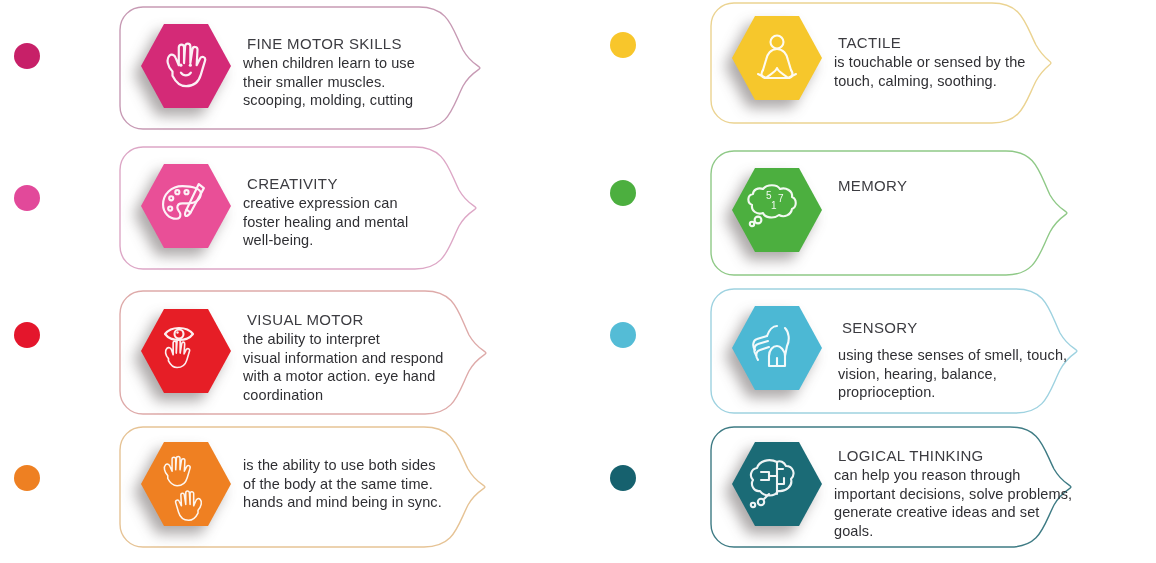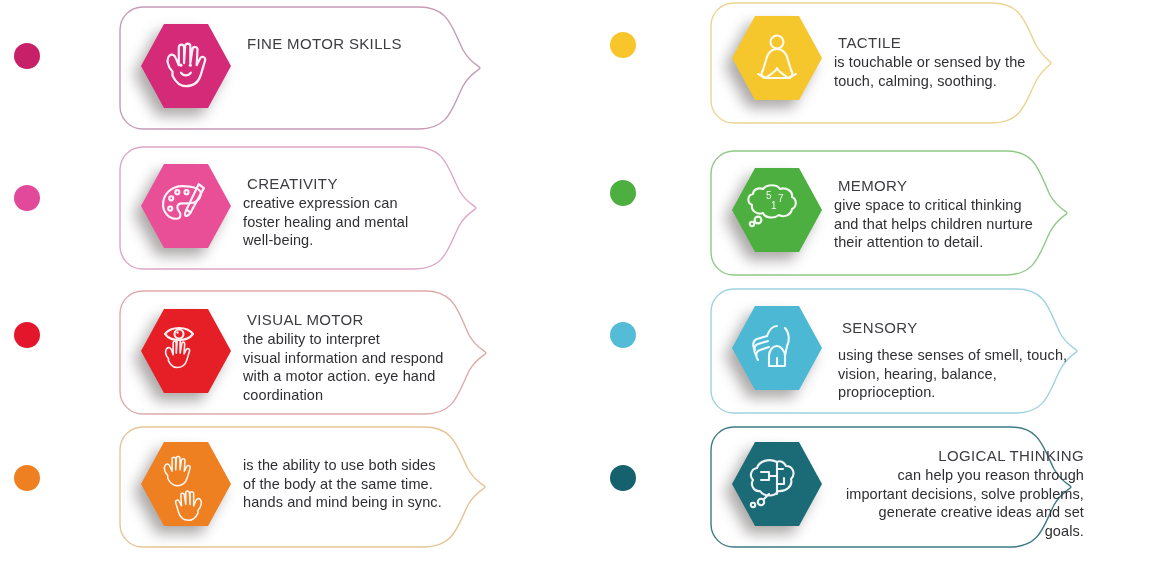--- a/index.html
+++ b/index.html
@@ -91,20 +91,23 @@
             <g class="hex-art" transform="translate(24,22) scale(1.05)">
               <path d="M10,30 C5,25 4,18 7,15 C9,13 12,14 13,17 L16,24 L16,7 C16,3.5 21,3.5 21,7 L21,22 L22,6 C22,2.5 27,2.5 27,6 L27,22 L29,9 C29.4,5.6 34,6 33.8,9.4 L33,24 L36,18 C37.4,14.6 42,16 41,19.6 L37,33 C35,40 30,44 23,44 C17,44 13,40 10,34 Z"></path>
               <circle cx="18" cy="24" r="1.5" style="fill:#fff;stroke:none;"></circle>
               <circle cx="27" cy="24" r="1.5" style="fill:#fff;stroke:none;"></circle>
               <path d="M18,31 C20.5,34.5 25,34.5 27.5,31"></path>
             </g>
           </svg>
         </div>
         <div class="txt" style="left:124px;top:28px;width:230px;">
           <div class="t-title">FINE MOTOR SKILLS</div>
+          <div class="t-desc">when children learn to  use
+their smaller muscles.
+scooping, molding, cutting</div>
         </div>
       </div>
     </div>
 
     <div class="row" style="top:140px;height:140px;">
       <span class="dot" style="left:14px;top:45px;background:#e2499a;"></span>
       <div class="card" style="left:119px;top:6px;width:358px;height:124px;">
         <svg class="card-outline" viewBox="0 0 358 124" preserveAspectRatio="none">
           <path d="M24,1 L296,1 C326,1 329,22 340,44 C348,58 357,60 357,62 C357,64 348,66 340,80 C329,102 326,123 296,123 L24,123 C11,123 1,113 1,100 L1,24 C1,11 11,1 24,1 Z" style="stroke:#dda7c6;"></path>
         </svg>
@@ -227,23 +230,20 @@
                 <circle cx="7" cy="40" r="2.2"></circle>
               </g>
               <text class="hex-art-text" x="21" y="15" style="font-size:10px;">5</text>
               <text class="hex-art-text" x="33" y="18" style="font-size:10px;">7</text>
               <text class="hex-art-text" x="26" y="25" style="font-size:10px;">1</text>
             </g>
           </svg>
         </div>
         <div class="txt" style="left:124px;top:26px;width:235px;">
           <div class="t-title">MEMORY</div>
-          <div class="t-desc">give space to critical thinking
-and that helps children nurture
-their attention to detail.</div>
         </div>
       </div>
     </div>
 
     <div class="row" style="top:280px;height:140px;">
       <span class="dot" style="left:32px;top:42px;background:#54bcd6;"></span>
       <div class="card" style="left:132px;top:8px;width:368px;height:126px;">
         <svg class="card-outline" viewBox="0 0 368 126" preserveAspectRatio="none">
           <path d="M24,1 L306,1 C336,1 339,22 350,45 C358,59 367,61 367,63 C367,65 358,67 350,82 C339,104 336,125 306,125 L24,125 C11,125 1,115 1,102 L1,24 C1,11 11,1 24,1 Z" style="stroke:#9ed2e0;"></path>
         </svg>
@@ -263,21 +263,21 @@
         </div>
         <div class="txt" style="left:128px;top:30px;width:250px;">
           <div class="t-title" style="margin-bottom:8px;">SENSORY</div>
           <div class="t-desc">using these senses of smell,  touch,
 vision, hearing,  balance,
 proprioception.</div>
         </div>
       </div>
     </div>
 
-    <div class="row" style="top:420px;height:143px;text-align:right;">
+    <div class="row" style="top:420px;height:143px;">
       <span class="dot" style="left:32px;top:45px;background:#16616e;"></span>
       <div class="card" style="left:132px;top:6px;width:362px;height:122px;">
         <svg class="card-outline" viewBox="0 0 362 122" preserveAspectRatio="none">
           <path d="M24,1 L300,1 C330,1 333,21 344,43 C352,57 361,59 361,61 C361,63 352,65 344,79 C333,101 330,121 300,121 L24,121 C11,121 1,111 1,98 L1,24 C1,11 11,1 24,1 Z" style="stroke:#3e7b84;"></path>
         </svg>
         <div class="hexwrap" style="left:19px;top:10px;">
           <svg viewBox="0 0 96 96">
             <polygon class="hex-body" points="26,6 70,6 93,48 70,90 26,90 3,48" style="fill:#1b6b76;"></polygon>
             <g class="hex-art" transform="translate(18,22)">
               <path d="M30,4 C22,0 12,3 10,10 C4,11 2,18 6,22 C3,27 7,34 13,33 C17,39 28,39 31,33 C39,34 46,28 44,21 C49,16 46,8 39,8 C37,4 33,2 30,4 Z"></path>

